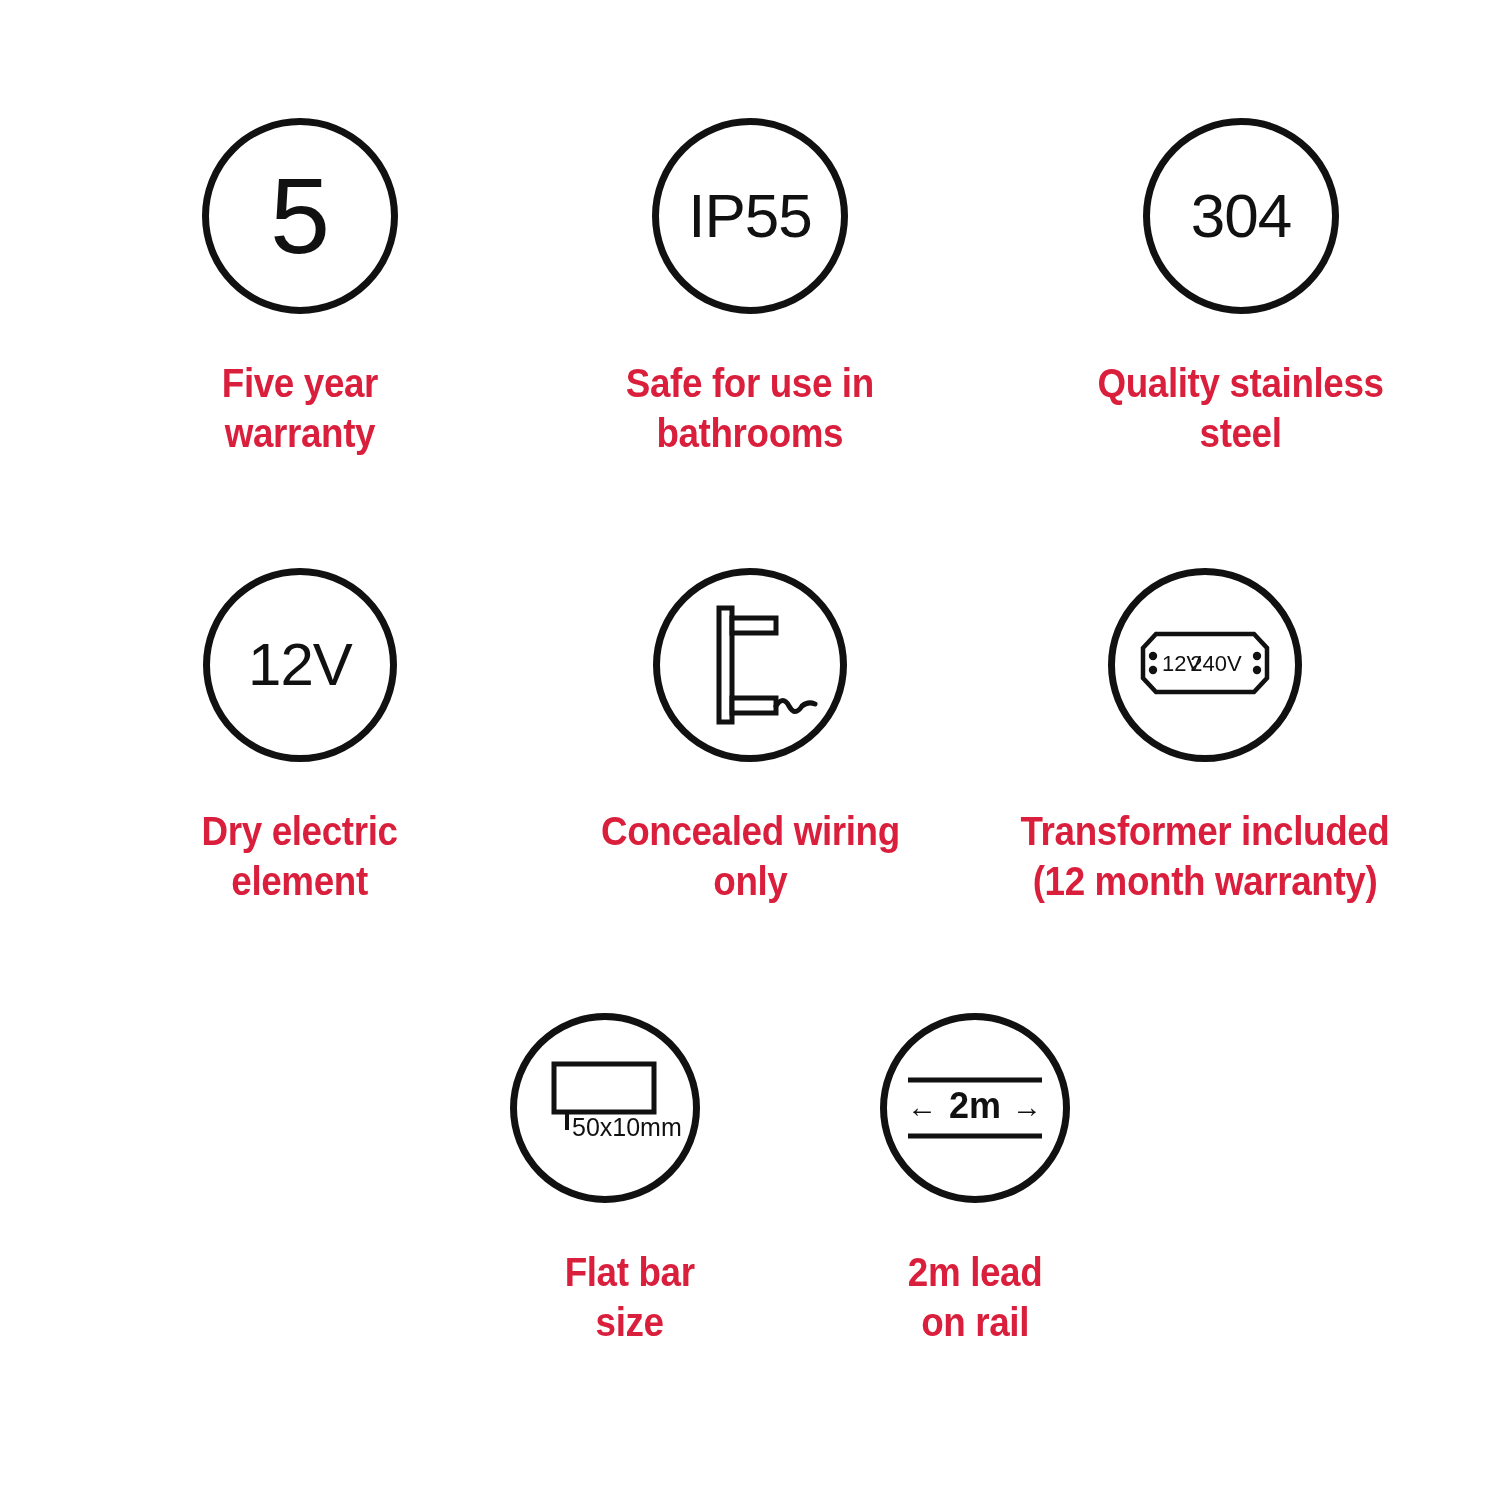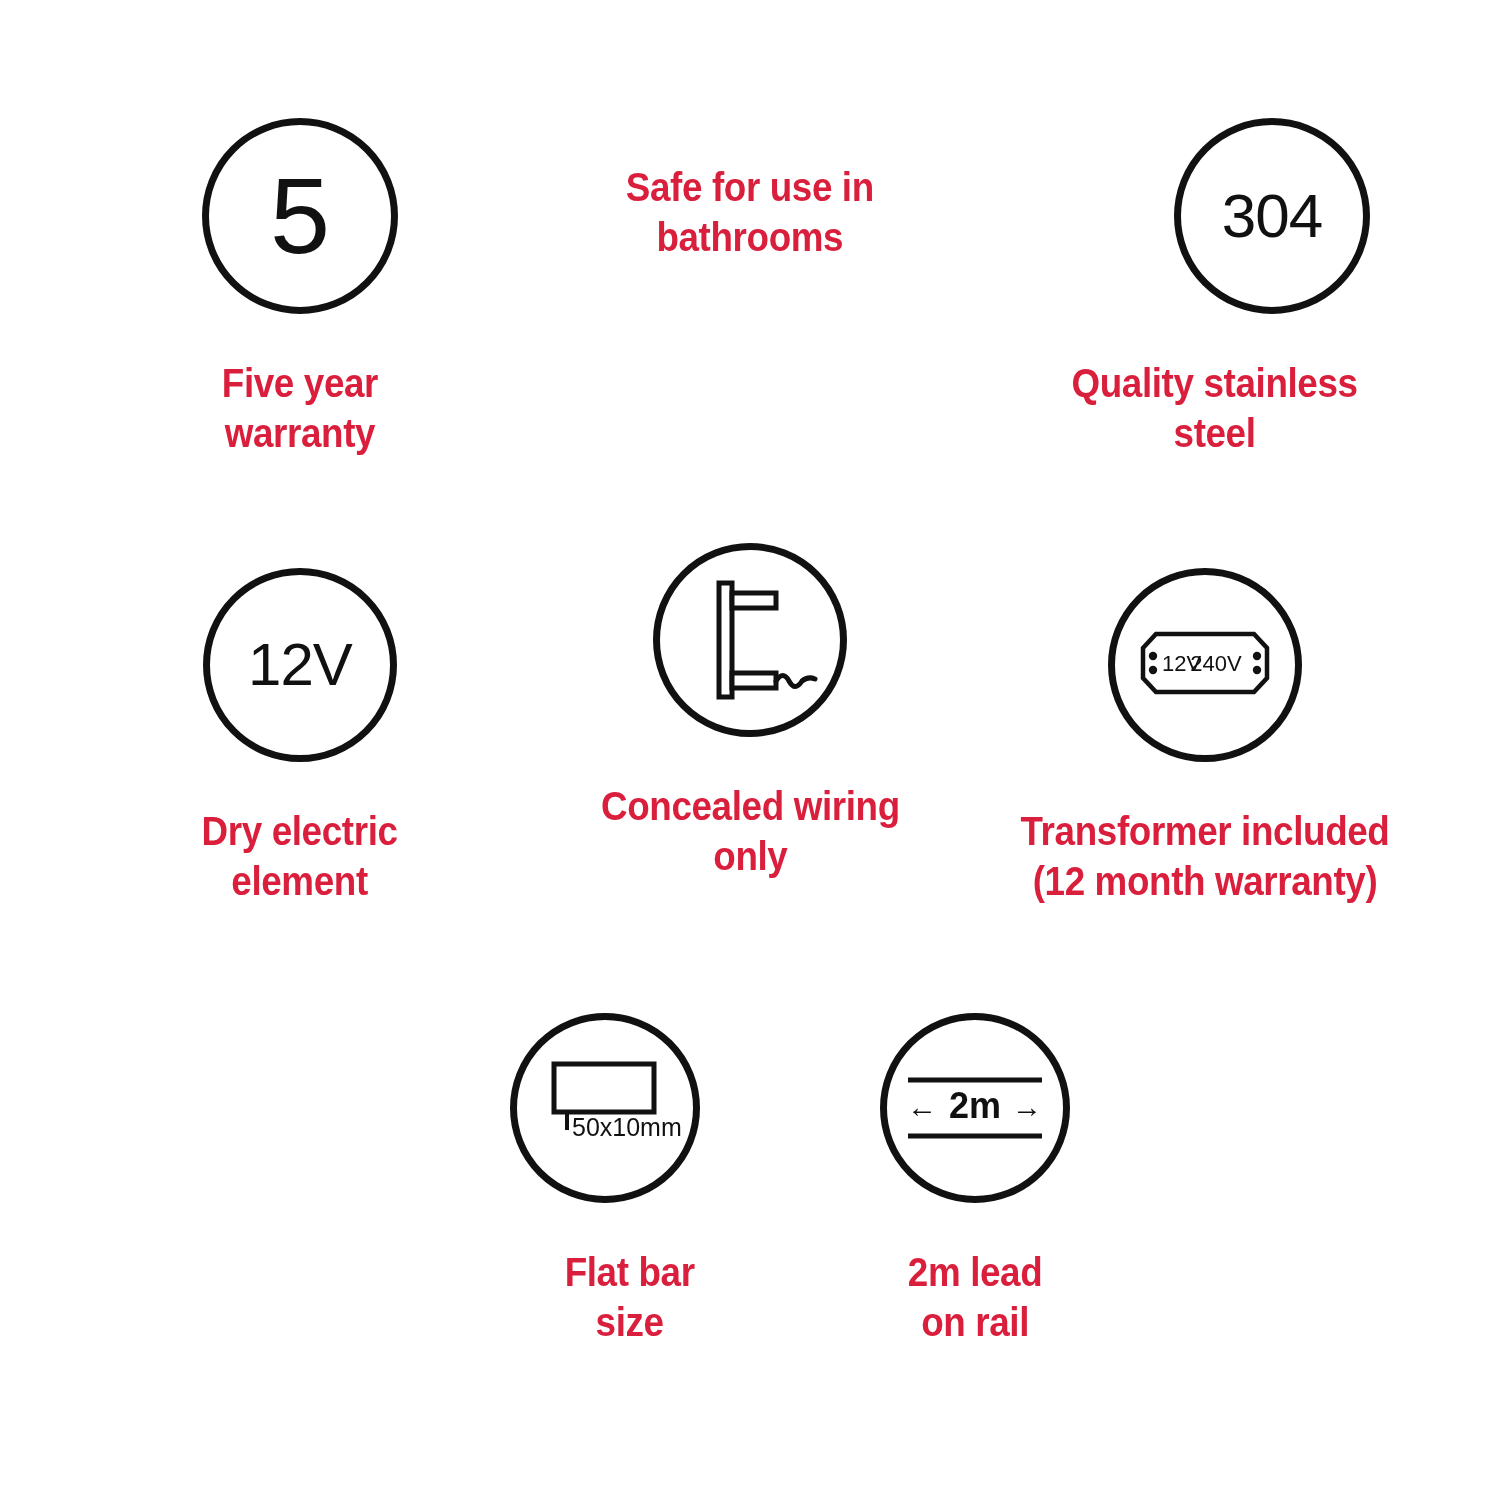--- a/index.html
+++ b/index.html
@@ -74,41 +74,44 @@
 
   <div class="feature" style="left:135px; top:118px; width:330px;">
     <div class="badge sz-lg">
       <span class="badge-text big">5</span>
     </div>
     <div class="caption">Five year
 warranty</div>
   </div>
 
   <div class="feature" style="left:585px; top:118px; width:330px;">
+    <div class="badge sz-lg">
+      <span class="badge-text med">IP55</span>
+    </div>
     <div class="caption">Safe for use in
 bathrooms</div>
   </div>
 
-  <div class="feature" style="left:1040px; top:118px; width:330px;align-items:flex-end;">
+  <div class="feature" style="left:1076px; top:118px; width:330px;">
     <div class="badge sz-lg">
       <span class="badge-text med">304</span>
     </div>
     <div class="caption">Quality stainless
 steel</div>
   </div>
 
   <div class="feature" style="left:135px; top:568px; width:330px;">
     <div class="badge sz-md">
       <span class="badge-text med2">12V</span>
     </div>
     <div class="caption">Dry electric
 element</div>
   </div>
 
-  <div class="feature" style="left:585px; top:543px; width:330px;">
+  <div class="feature" style="left:585px; top:568px; width:330px;">
     <div class="badge sz-md">
       <svg width="150" height="150" viewBox="0 0 150 150">
 
         <rect x="44" y="18" width="13" height="114" fill="#fff" stroke="#111" stroke-width="5"></rect>
 
         <rect x="57" y="28" width="44" height="15" fill="#fff" stroke="#111" stroke-width="5"></rect>
 
         <rect x="57" y="108" width="44" height="15" fill="#fff" stroke="#111" stroke-width="5"></rect>
 
         <path d="M101 116 q7 -11 13 0 t13 0 q6 -5 13 -2" fill="none" stroke="#111" stroke-width="5" stroke-linecap="round"></path>

